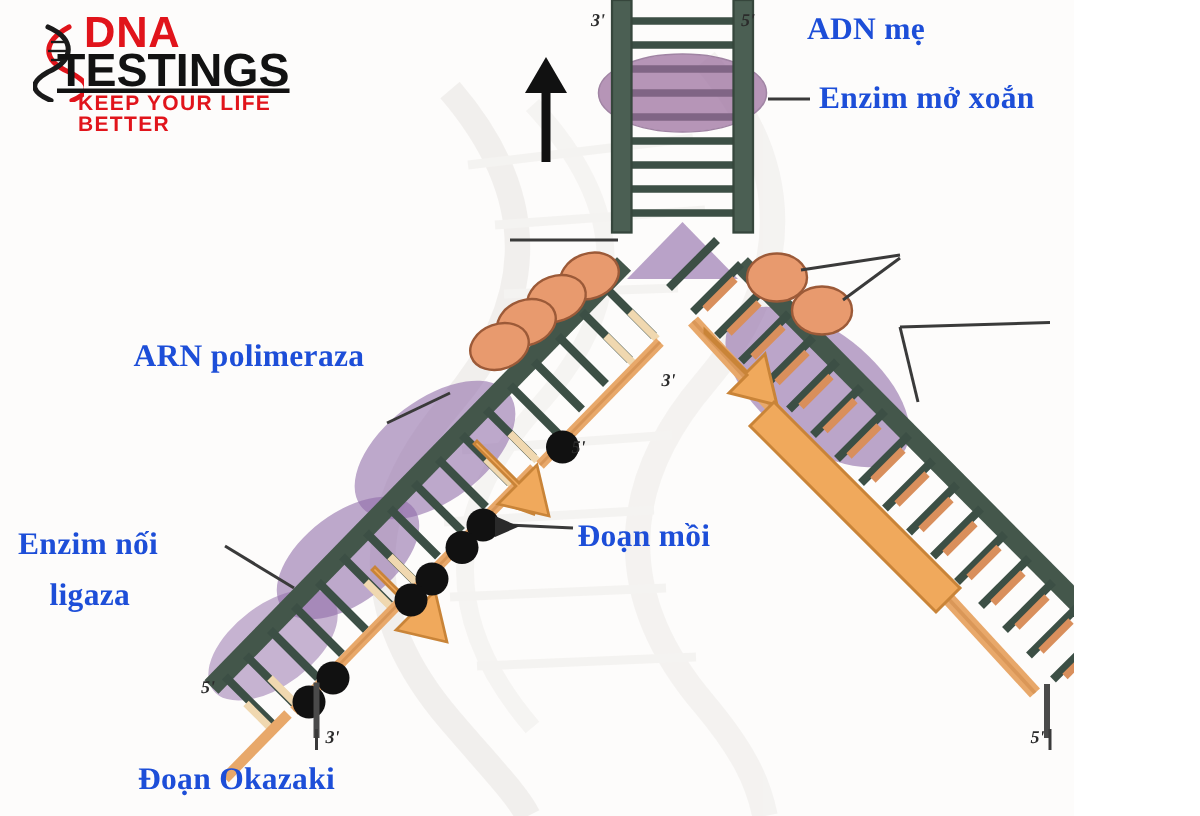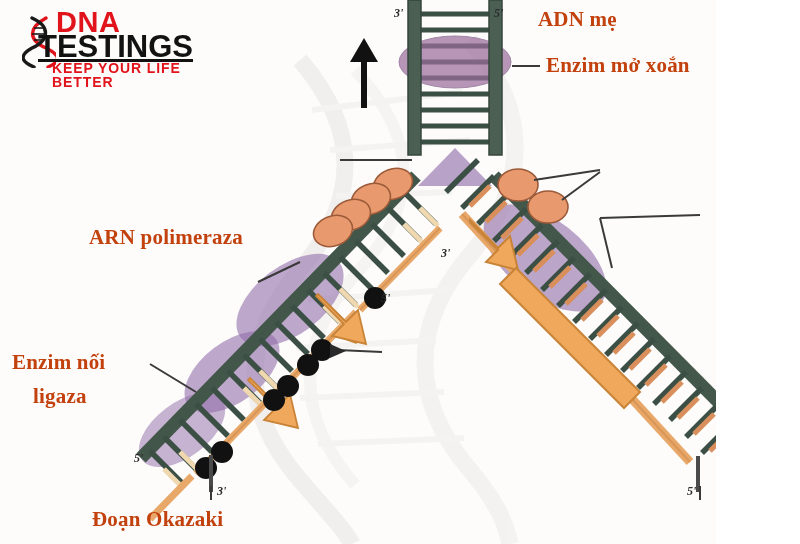--- a/index.html
+++ b/index.html
@@ -17,21 +17,21 @@
   }
   #diagram-svg {
     position: absolute;
     left: 0;
     top: 0;
     width: 800px;
     height: 544px;
   }
   .lbl {
     position: absolute;
-    color: #c2410c;
+    color: #1d4ed8;
     font-family: "Liberation Serif", "DejaVu Serif", serif;
     font-weight: bold;
     white-space: nowrap;
     line-height: 1.12;
     letter-spacing: 0.2px;
   }
   .lbl-lg { font-size: 21px; }
   .tick {
     position: absolute;
     color: #2b2b2b;
@@ -340,20 +340,21 @@
       </g>
     </svg>
     <div id="logo-dna">DNA</div>
     <div id="logo-testings">TESTINGS</div>
     <div id="logo-tag">KEEP YOUR LIFE BETTER</div>
   </div>
 
   <div class="lbl lbl-lg" style="left:538px; top:8px;">ADN mẹ</div>
   <div class="lbl lbl-lg" style="left:546px; top:54px;text-align:right;">Enzim mở xoắn</div>
   <div class="lbl lbl-lg" style="left:89px;  top:226px;">ARN polimeraza</div>
+  <div class="lbl lbl-lg" style="left:385px; top:346px;">Đoạn mồi</div>
   <div class="lbl lbl-lg" style="left:12px;  top:351px;">Enzim nối</div>
   <div class="lbl lbl-lg" style="left:33px;  top:385px;">ligaza</div>
   <div class="lbl lbl-lg" style="left:92px;  top:508px;">Đoạn Okazaki</div>
 
   <div class="tick" style="left:394px; top:6px;">3'</div>
   <div class="tick" style="left:494px; top:6px;">5'</div>
   <div class="tick" style="left:441px; top:246px;">3'</div>
   <div class="tick" style="left:381px; top:291px;">5'</div>
   <div class="tick" style="left:134px; top:451px;">5'</div>
   <div class="tick" style="left:217px; top:484px;">3'</div>

